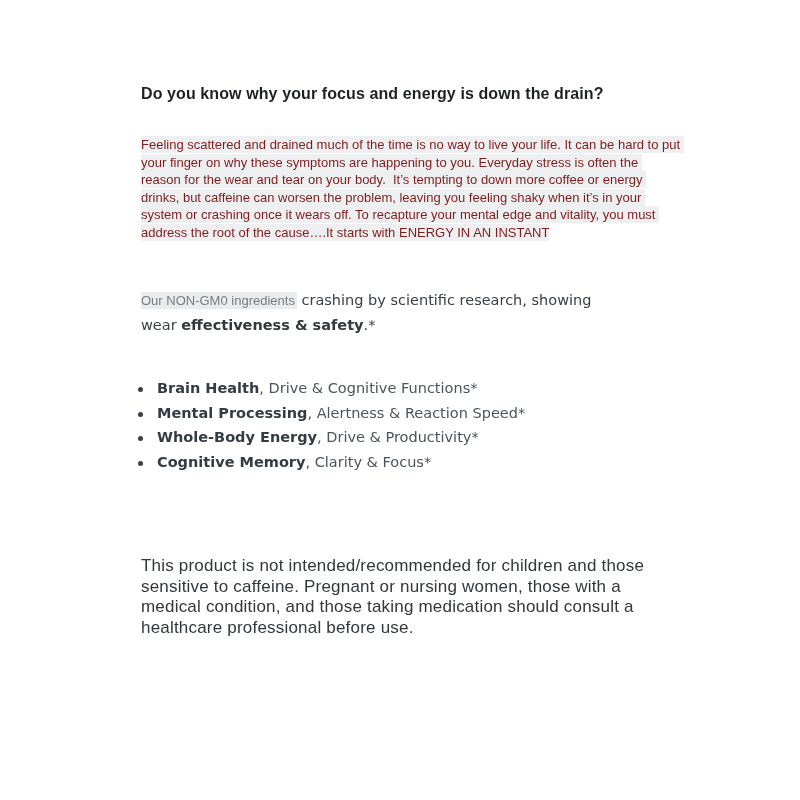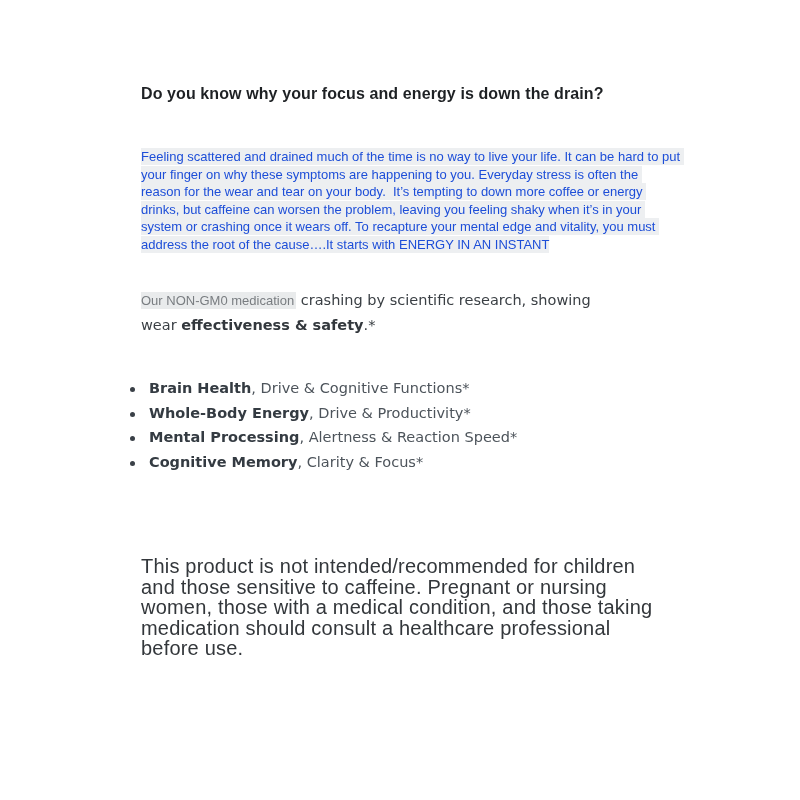--- a/index.html
+++ b/index.html
@@ -23,26 +23,26 @@
     font-family: "Liberation Sans", sans-serif;
     font-size: 16px;
     font-weight: 700;
     letter-spacing: 0.1px;
     color: #1e2124;
   }
 
   .intro {
     position: absolute;
     left: 141px;
-    top: 148px;
+    top: 136px;
     width: 540px;
     font-family: "Liberation Sans", sans-serif;
     font-size: 13px;
     line-height: 17.6px;
-    color: #1d4ed8;
+    color: #7f1d1d;
   }
   .intro .hl {
     background: #edeff1;
     white-space: pre-wrap;
     padding: 1px 0;
   }
 
   .research {
     position: absolute;
     left: 141px;
@@ -57,21 +57,21 @@
     background: #e9ebec;
     font-family: "Liberation Sans", sans-serif;
     font-size: 13px;
     color: #797d81;
     padding: 1px 2px 1px 0;
   }
   .research b { font-weight: 700; color: #33383d; margin-top: 11px; }
 
   .benefits {
     position: absolute;
-    left: 130px;
+    left: 138px;
     top: 380px;
     list-style: none;
   }
   .benefit {
     display: flex;
     align-items: flex-start;
     margin-bottom: 7px;
     font-family: "DejaVu Sans", sans-serif;
     font-size: 14.5px;
     line-height: 17.5px;
@@ -86,52 +86,52 @@
     flex: 0 0 auto;
   }
   .benefit b { font-weight: 700; color: #343b42; }
 
   .disclaimer {
     position: absolute;
     left: 141px;
     top: 556px;
     width: 532px;
     font-family: "Liberation Sans", sans-serif;
-    font-size: 20px;
+    font-size: 17px;
     line-height: 20.5px;
     letter-spacing: 0.2px;
     color: #33373b;
   }
 </style>
 </head>
 <body>
 
 <div class="page">
 
   <h2 class="heading">Do you know why your focus and energy is down the drain?</h2>
 
   <p class="intro"><span class="hl">Feeling scattered and drained much of the time is no way to live your life. It can be hard to put your finger on why these symptoms are happening to you. Everyday stress is often the reason for the wear and tear on your body.  It’s tempting to down more coffee or energy drinks, but caffeine can worsen the problem, leaving you feeling shaky when it’s in your system or crashing once it wears off. To recapture your mental edge and vitality, you must address the root of the cause….It starts with ENERGY IN AN INSTANT</span></p>
 
   <div class="research">
-    <div><span class="hl-sm">Our NON-GM0 medication</span><span> crashing by scientific research, showing</span></div>
+    <div><span class="hl-sm">Our NON-GM0 ingredients</span><span> crashing by scientific research, showing</span></div>
     <div><span>wear </span><b>effectiveness &amp; safety</b><span>.*</span></div>
   </div>
 
   <ul class="benefits">
     <li class="benefit">
       <span class="dot"></span>
       <span><b>Brain Health</b><span>, Drive &amp; Cognitive Functions*</span></span>
     </li>
     <li class="benefit">
       <span class="dot"></span>
-      <span><b>Whole-Body Energy</b><span>, Drive &amp; Productivity*</span></span>
+      <span><b>Mental Processing</b><span>, Alertness &amp; Reaction Speed*</span></span>
     </li>
     <li class="benefit">
       <span class="dot"></span>
-      <span><b>Mental Processing</b><span>, Alertness &amp; Reaction Speed*</span></span>
+      <span><b>Whole-Body Energy</b><span>, Drive &amp; Productivity*</span></span>
     </li>
     <li class="benefit">
       <span class="dot"></span>
       <span><b>Cognitive Memory</b><span>, Clarity &amp; Focus*</span></span>
     </li>
   </ul>
 
   <p class="disclaimer">This product is not intended/recommended for children and those sensitive to caffeine. Pregnant or nursing women, those with a medical condition, and those taking medication should consult a healthcare professional before use.</p>
 
 </div>

